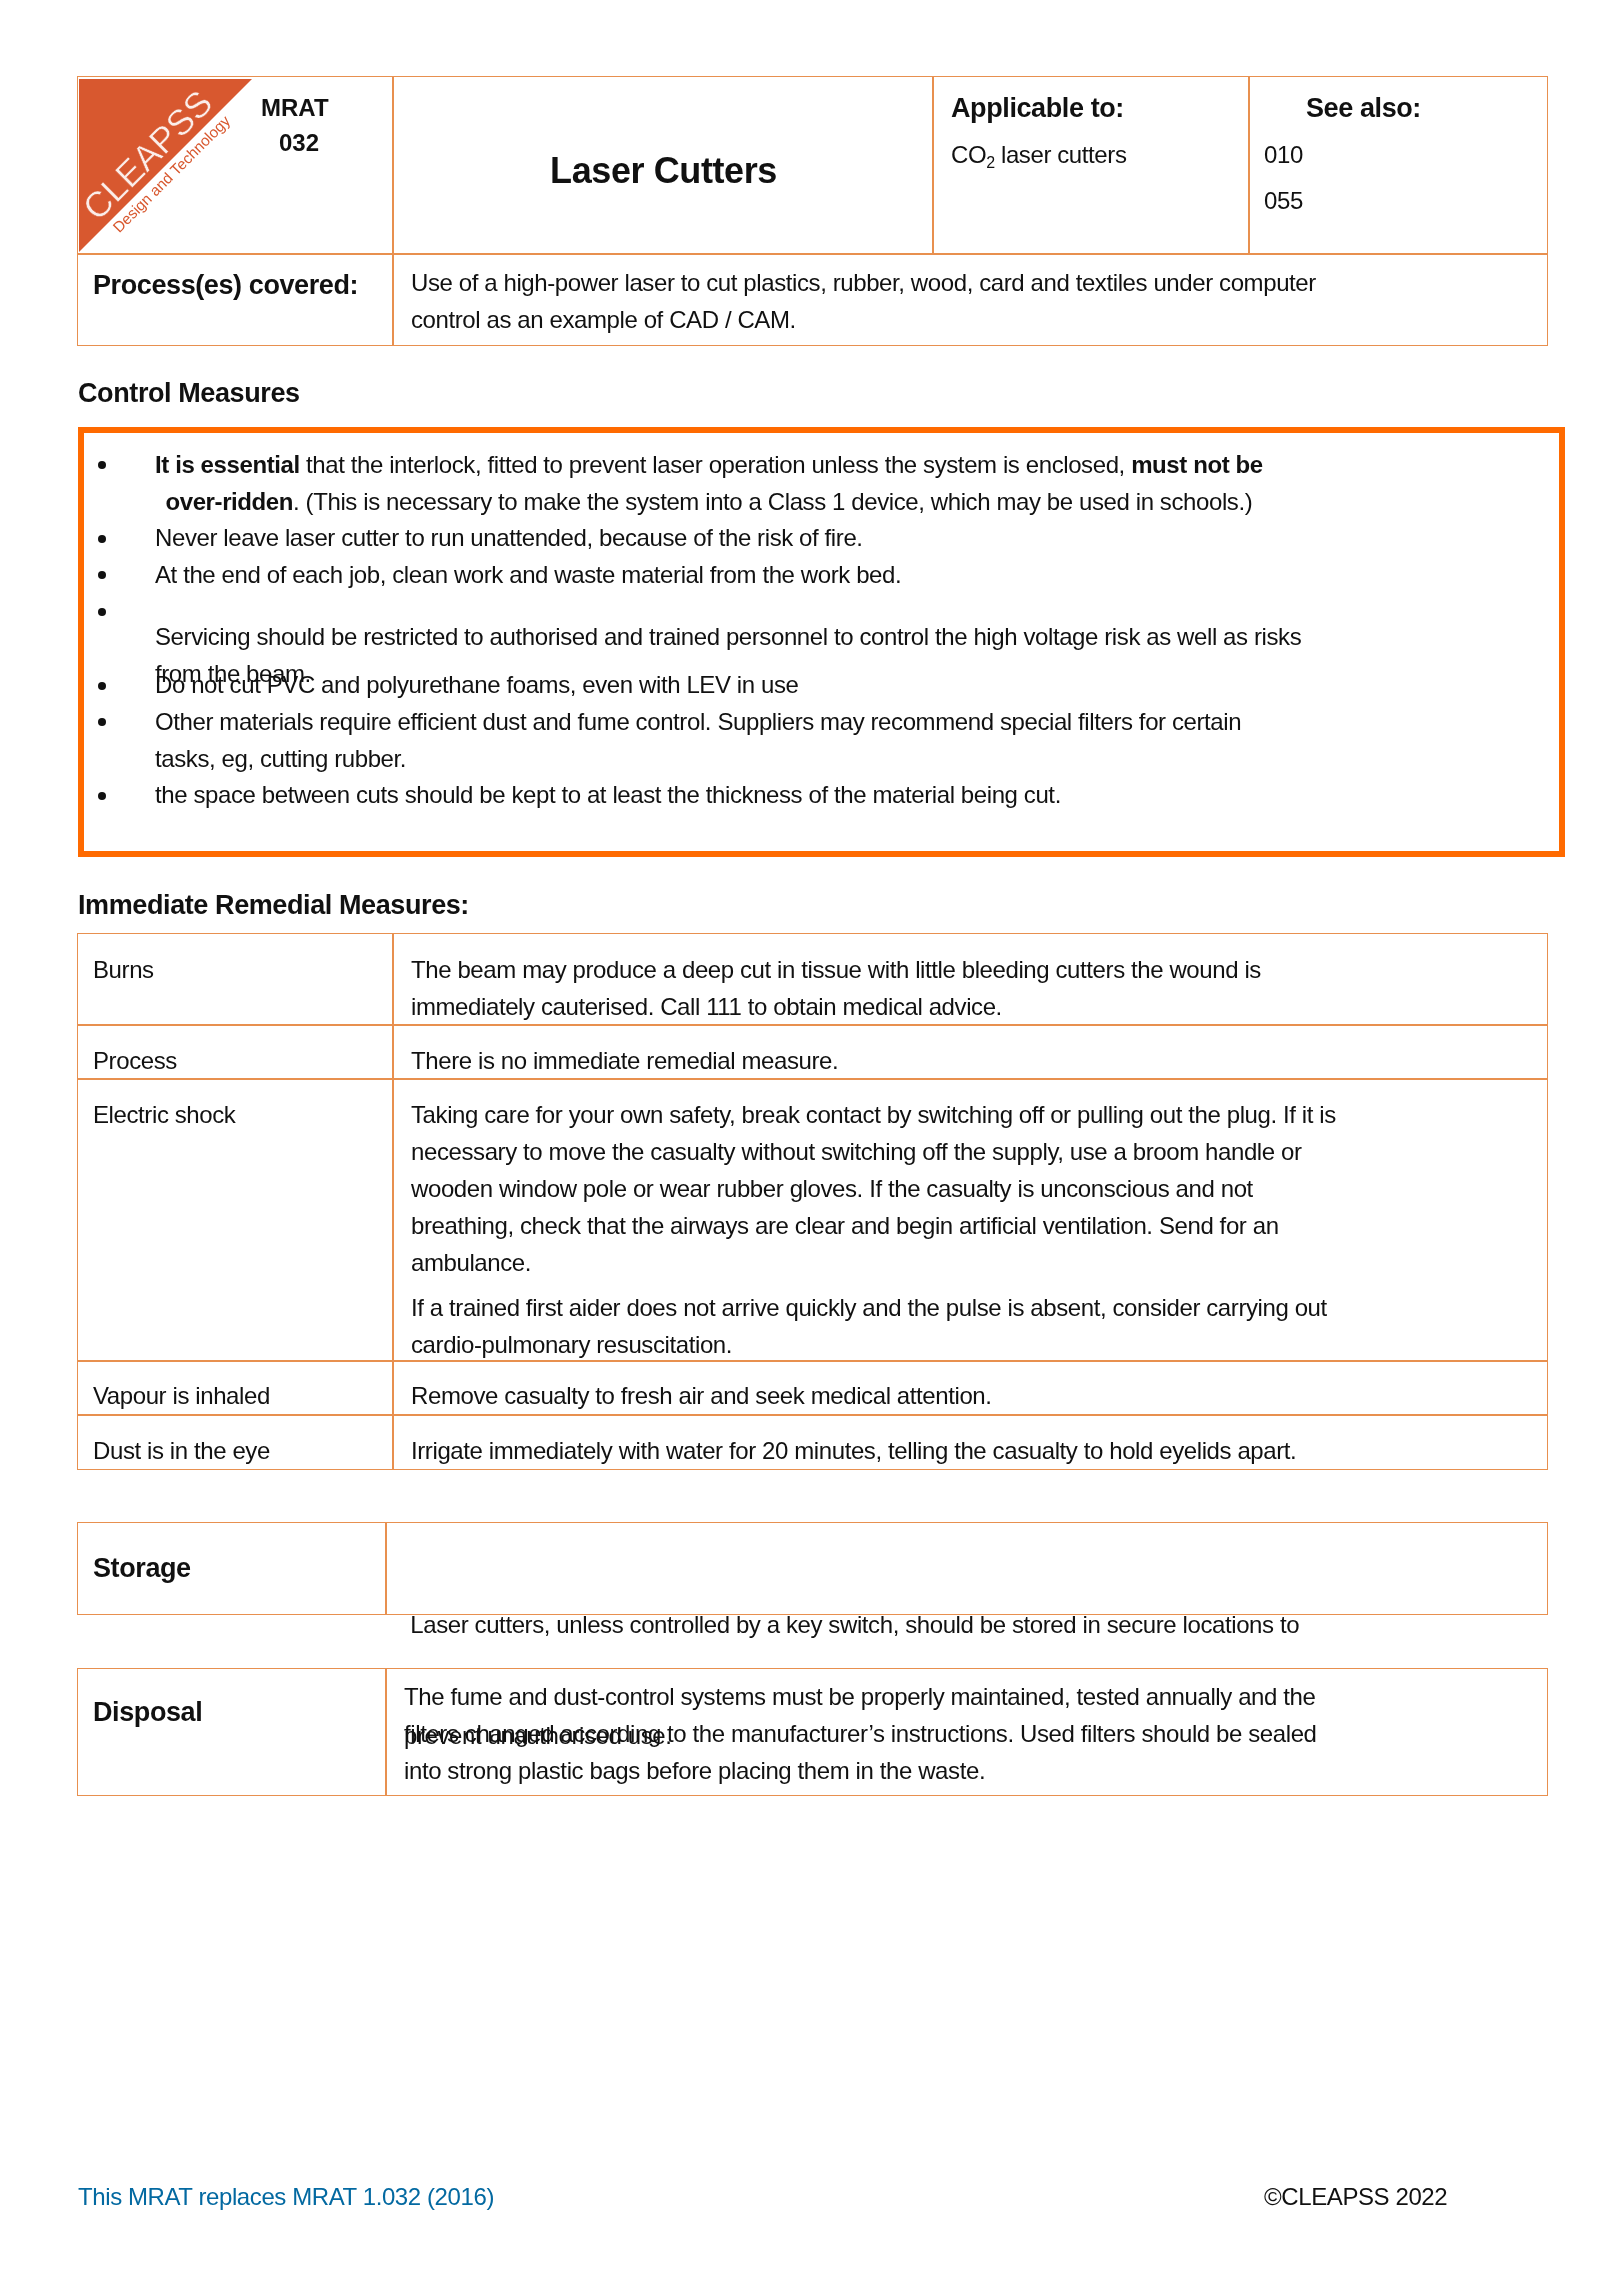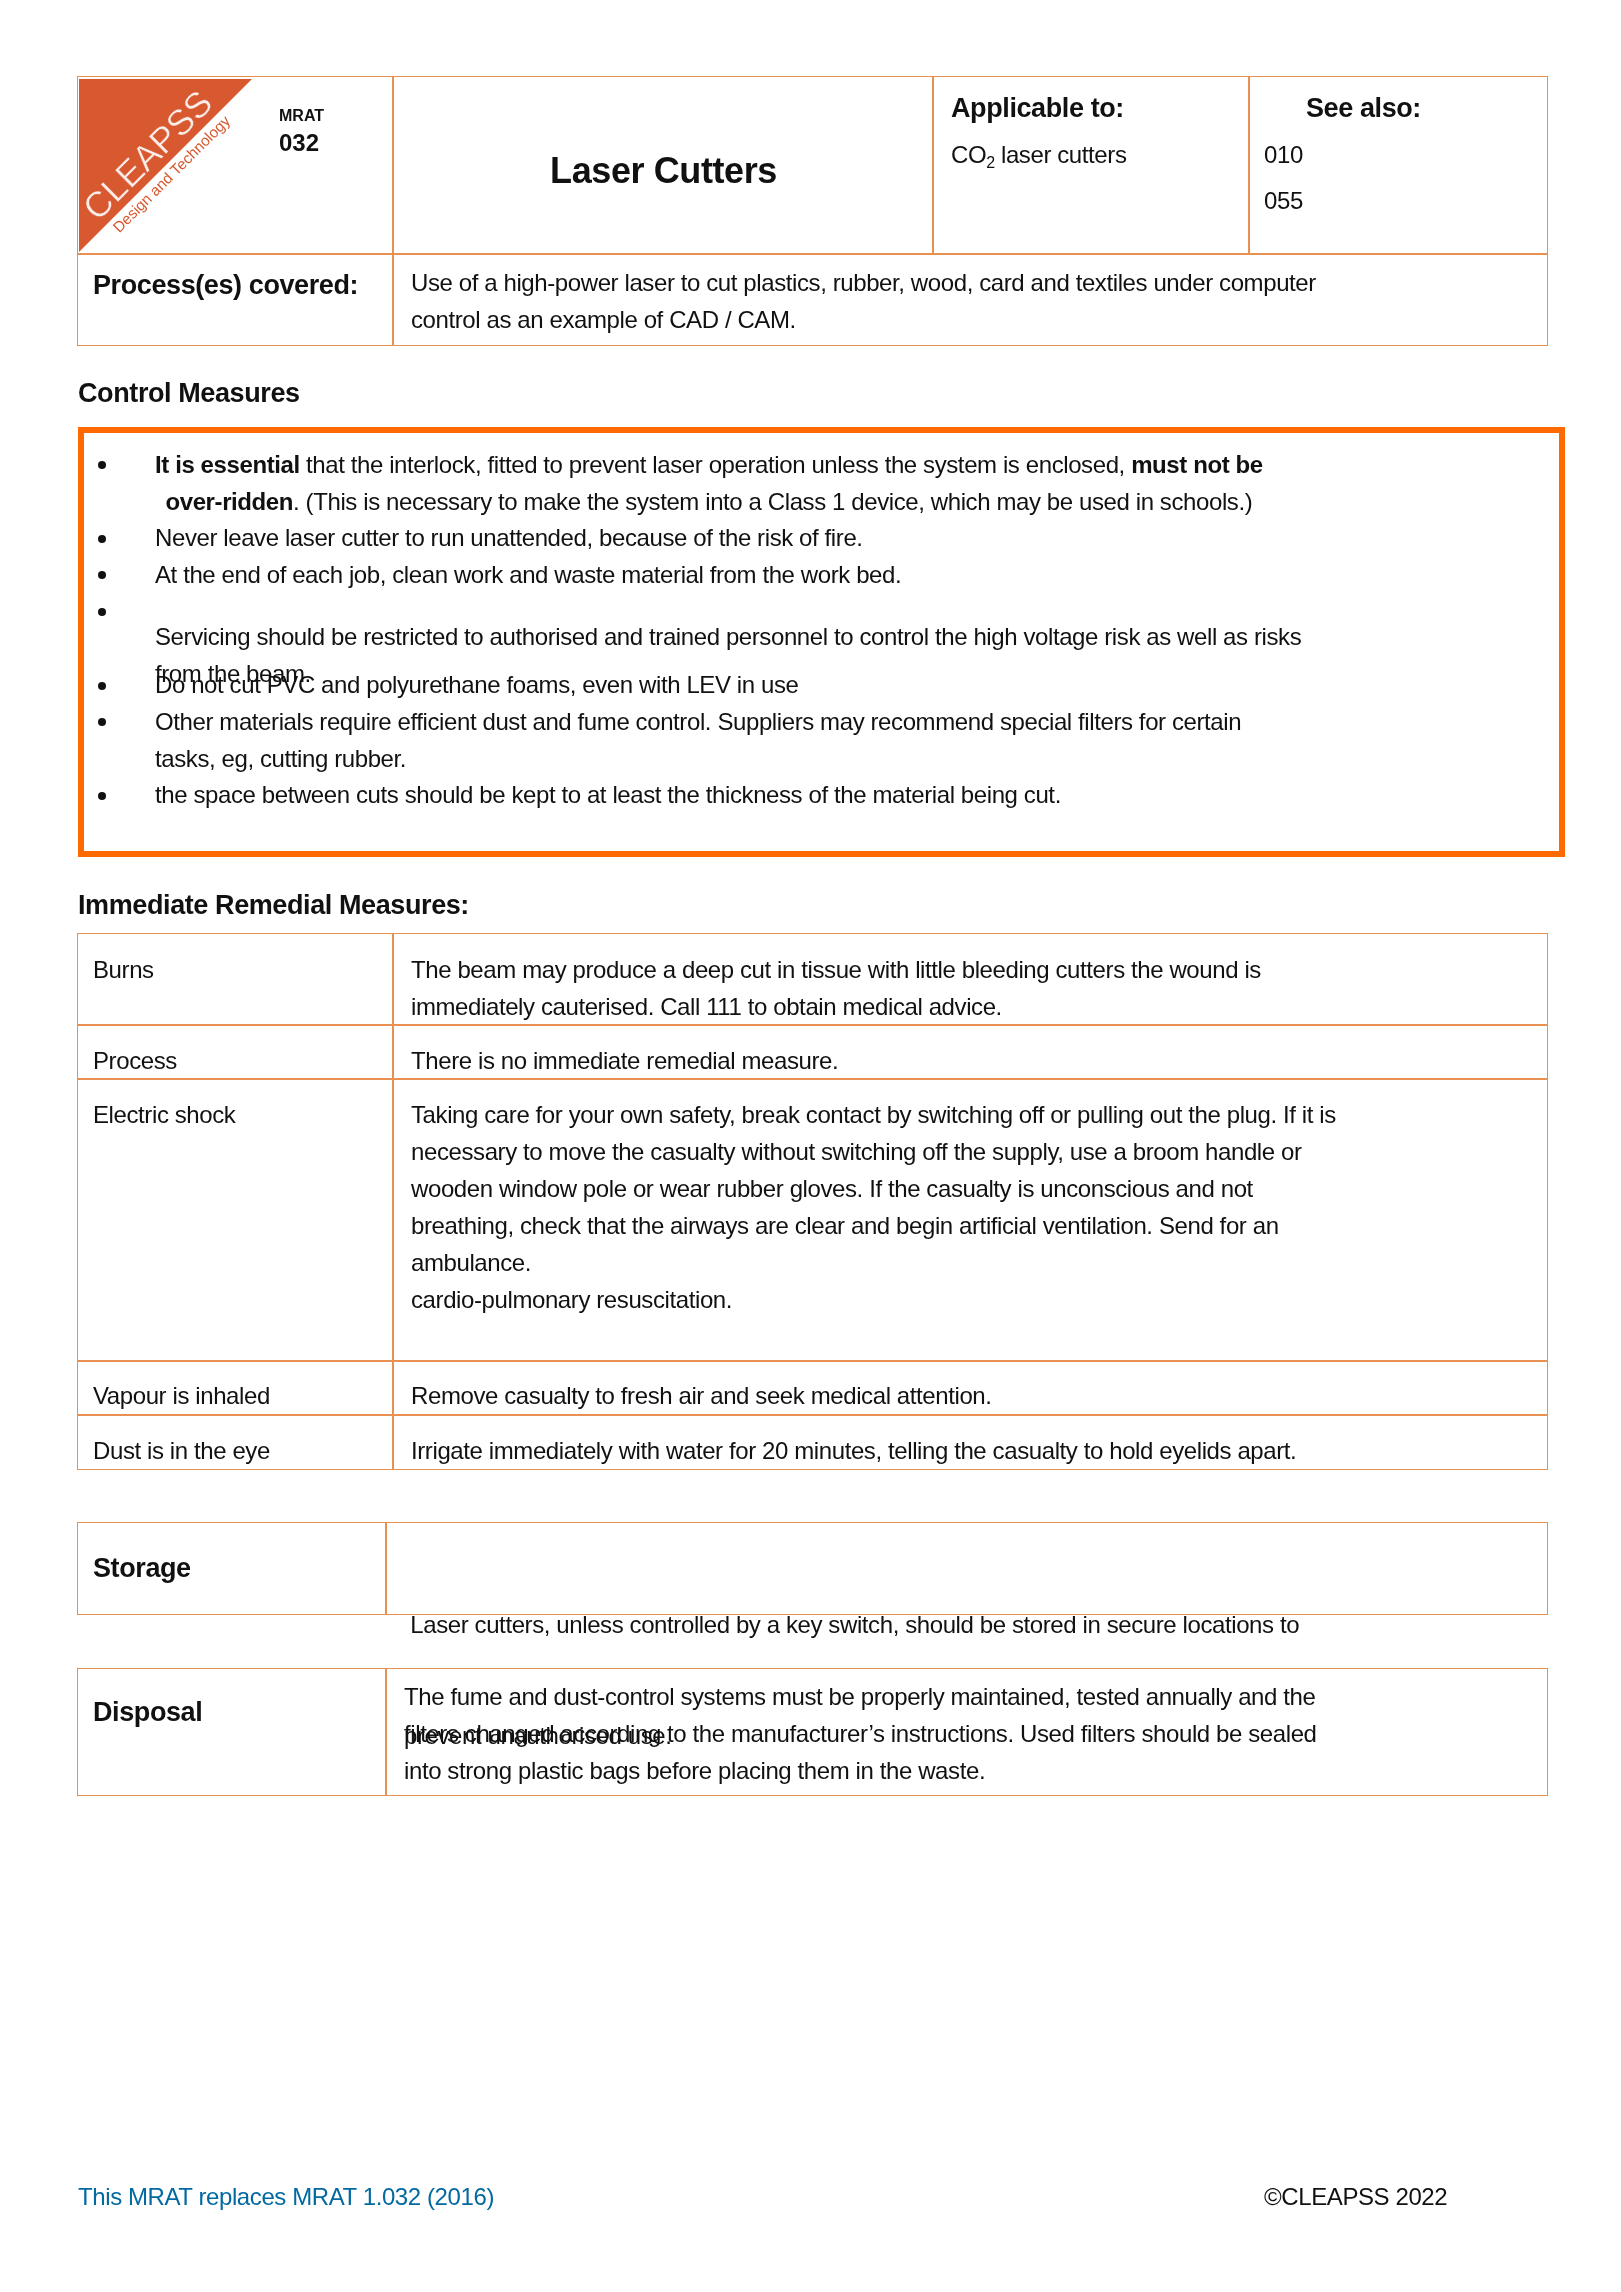--- a/index.html
+++ b/index.html
@@ -30,21 +30,21 @@
   <div class="logo-wrap">
     <svg width="173" height="173" viewBox="0 0 193 193">
       <polygon points="0,0 193,0 0,193" fill="#d8582f"></polygon>
       <g transform="translate(96,96) rotate(-45)">
         <text x="-6" y="-8" text-anchor="middle" font-family="Liberation Sans, sans-serif" font-size="40" fill="#ffffff" fill-opacity="0.9" stroke="#d8582f" stroke-width="0.5">CLEAPSS</text>
         <text x="-2" y="18" text-anchor="middle" font-family="Liberation Sans, sans-serif" font-size="17" fill="#d8582f">Design and Technology</text>
       </g>
     </svg>
   </div>
 
-  <div class="abs b" style="left:279px;top:90px;font-size:16px;line-height:36px;margin-top:8px;">MRAT</div>
+  <div class="abs b" style="left:261px;top:90px;font-size:24px;line-height:36px;">MRAT</div>
   <div class="abs b" style="left:279px;top:125px;font-size:24px;line-height:36px;">032</div>
 
   <div class="abs b" style="left:394px;width:539px;top:149px;text-align:center;font-size:36px;line-height:43px;letter-spacing:-0.4px;">Laser Cutters</div>
 
   <div class="abs b" style="left:951px;top:90px;font-size:27px;line-height:36px;letter-spacing:-0.4px;">Applicable to:</div>
   <div class="abs t" style="left:951px;top:136px;"><span>CO</span><span class="sub">2</span><span> laser cutters</span></div>
 
   <div class="abs b" style="left:1264px;top:90px;font-size:27px;line-height:36px;letter-spacing:-0.4px;margin-left:42px;">See also:</div>
   <div class="abs t" style="left:1264px;top:136px;">010</div>
   <div class="abs t" style="left:1264px;top:182px;">055</div>
@@ -122,20 +122,21 @@
     <span class="line">There is no immediate remedial measure.</span>
   </div>
 
   <div class="abs t" style="left:93px;top:1096px;">Electric shock</div>
   <div class="abs t" style="left:411px;top:1096px;">
     <span class="line">Taking care for your own safety, break contact by switching off or pulling out the plug. If it is</span>
     <span class="line">necessary to move the casualty without switching off the supply, use a broom handle or</span>
     <span class="line">wooden window pole or wear rubber gloves. If the casualty is unconscious and not</span>
     <span class="line">breathing, check that the airways are clear and begin artificial ventilation. Send for an</span>
     <span class="line">ambulance.</span>
+    <span class="line" style="margin-top:8px;">If a trained first aider does not arrive quickly and the pulse is absent, consider carrying out</span>
     <span class="line">cardio-pulmonary resuscitation.</span>
   </div>
 
   <div class="abs t" style="left:93px;top:1377px;">Vapour is inhaled</div>
   <div class="abs t" style="left:411px;top:1377px;">
     <span class="line">Remove casualty to fresh air and seek medical attention.</span>
   </div>
 
   <div class="abs t" style="left:93px;top:1432px;">Dust is in the eye</div>
   <div class="abs t" style="left:411px;top:1432px;">

